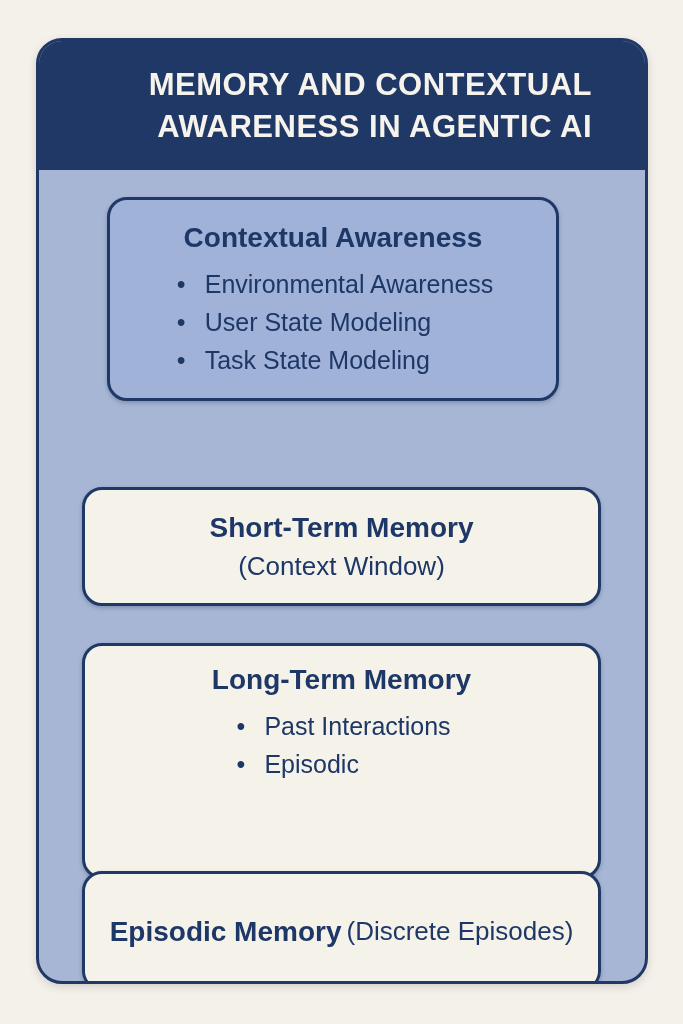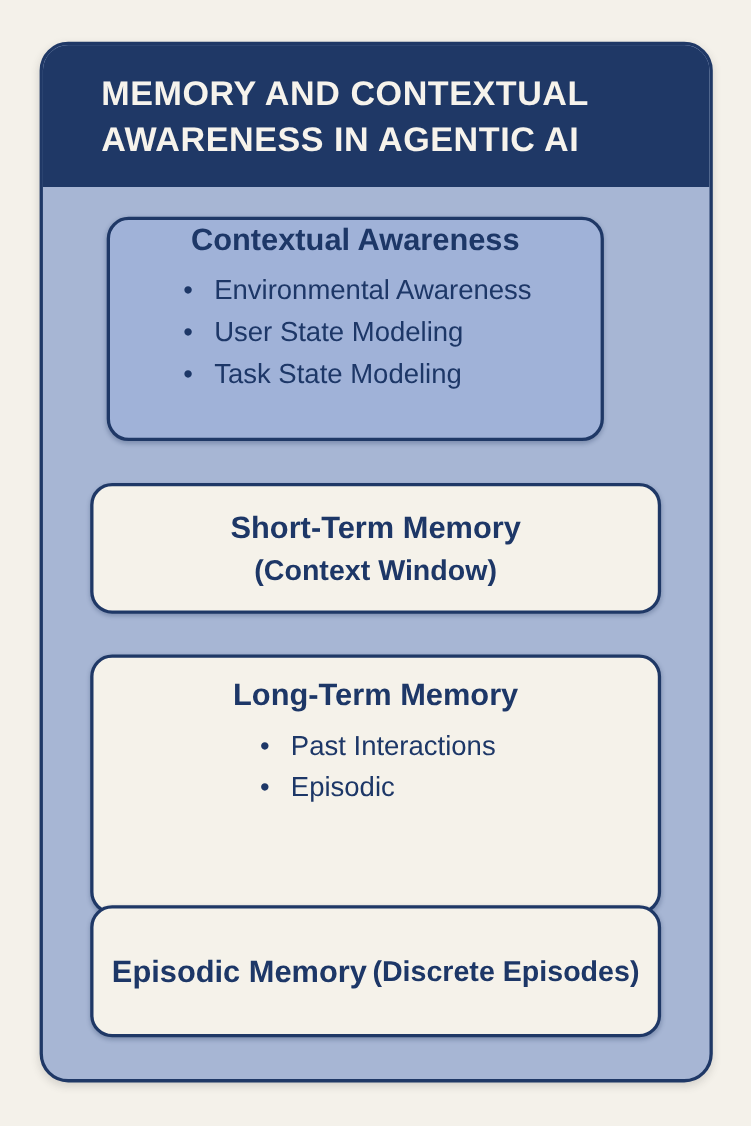--- a/index.html
+++ b/index.html
@@ -34,62 +34,62 @@
     width:100%;height:129px;
     background:var(--navy);
     display:flex;align-items:center;justify-content:center;
   }
   .title{
     color:var(--header-text);
     font-size:31px;
     font-weight:700;
     line-height:1.35;
     letter-spacing:.5px;
-    text-align:left;
+    text-align:right;
     max-width:500px;
   }
   .box{
     position:absolute;
     border:3px solid var(--navy);
     border-radius:20px;
     box-shadow:0 2px 4px rgba(25,45,85,.28);
     text-align:center;
     color:var(--text-navy);
   }
   .box-blue{background:var(--box-blue);}
-  .box-cream{background:var(--box-cream);}
+  .box-cream{background:var(--box-cream);margin-top:48px;}
   .box-title{
     font-size:28px;
     font-weight:700;
     color:var(--text-navy);
     line-height:1.25;
   }
   .box-subtitle{
     font-size:26px;
-    font-weight:700;
+    font-weight:400;
     line-height:1.25;
   }
   .bullets{
     list-style:none;
     display:table;
     margin:10px auto 0 auto;
     text-align:left;
   }
   .bullets li{
     position:relative;
     font-size:25px;
     line-height:38px;
     padding-left:32px;
   }
   .bullets li::before{
     content:"\2022";
     position:absolute;
     left:4px;
   }
-  #box-1{left:58px;top:156px;width:452px;height:204px;}
+  #box-1{left:68px;top:156px;width:452px;height:204px;padding-top:20px;}
   #box-2{left:43px;top:398px;width:519px;height:119px;display:flex;flex-direction:column;align-items:center;justify-content:center;gap:5px;}
   #box-3{left:43px;top:554px;width:519px;height:236px;padding-top:16px;}
   #box-4{left:43px;top:782px;width:519px;height:120px;display:flex;flex-direction:row;align-items:center;justify-content:center;gap:5px;}
 </style>
 </head>
 <body>
 
 <div class="stage">
   <div class="panel">
 

